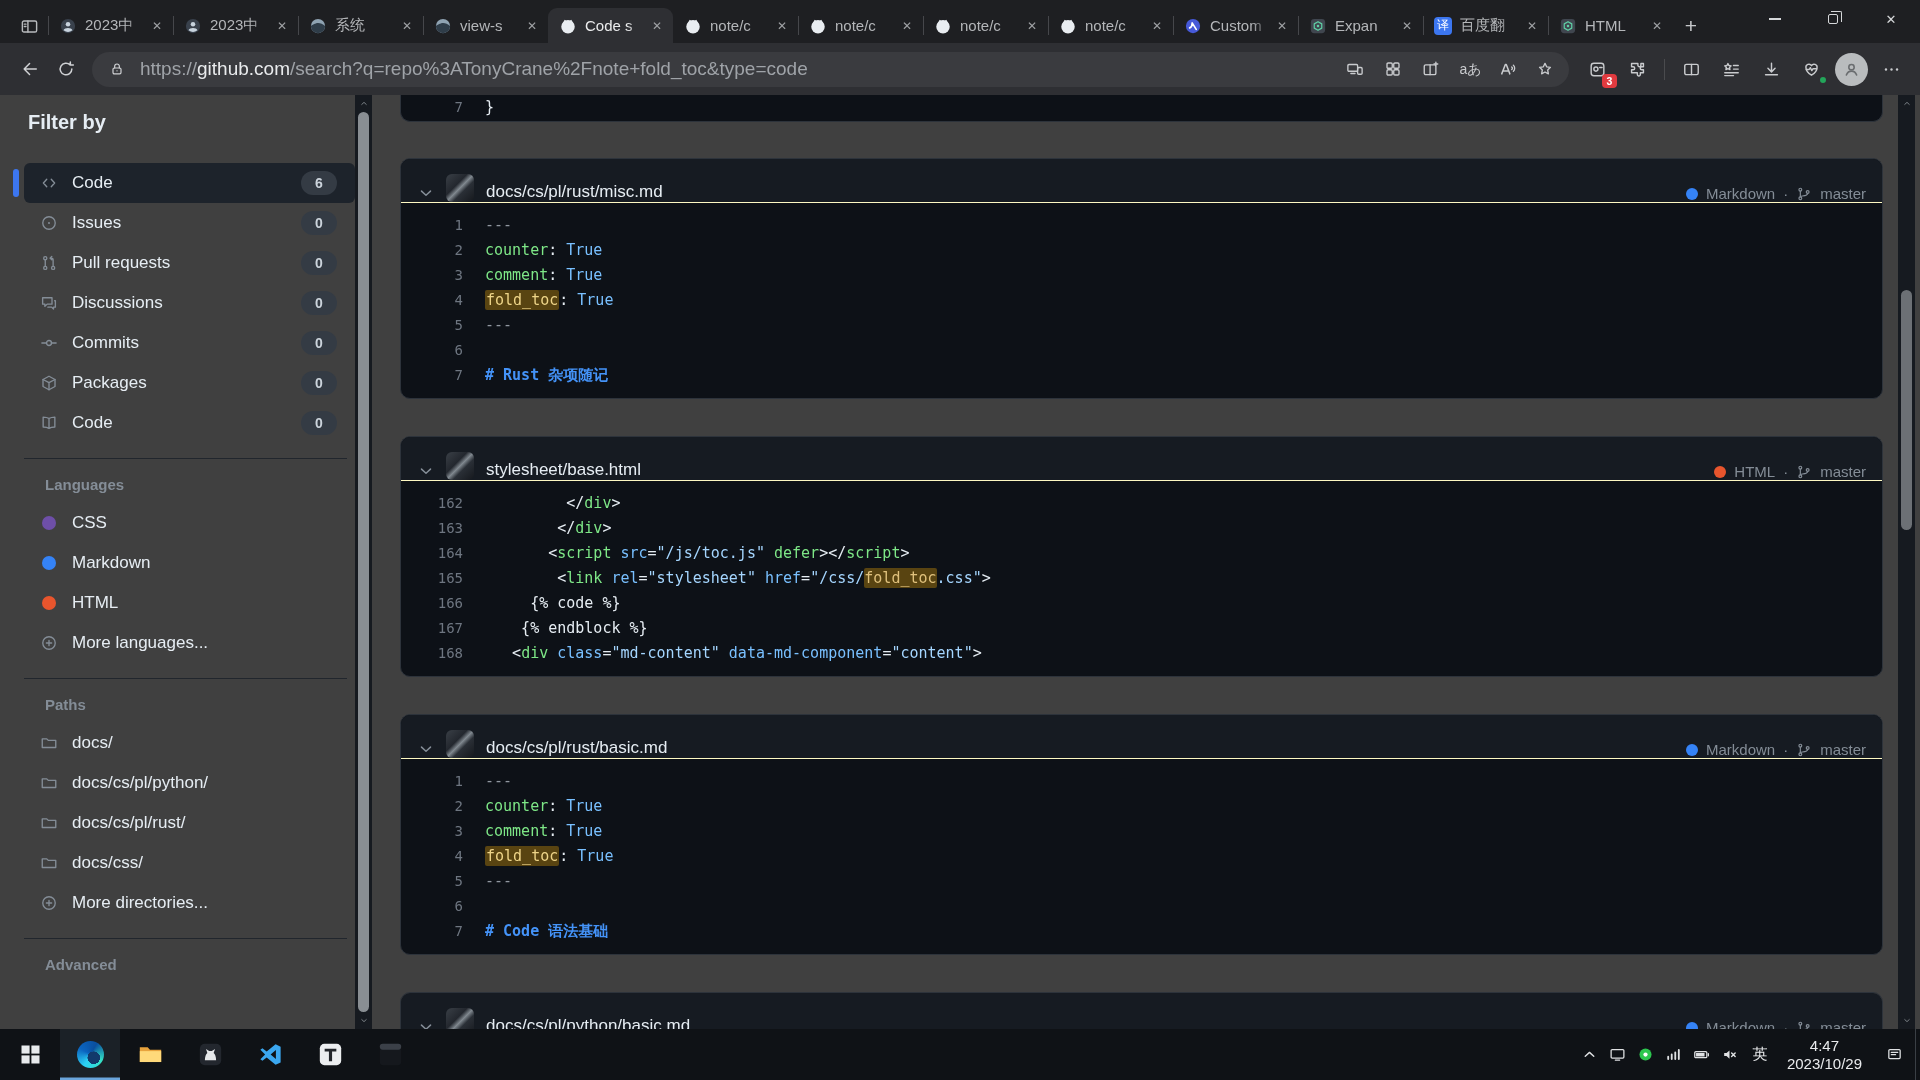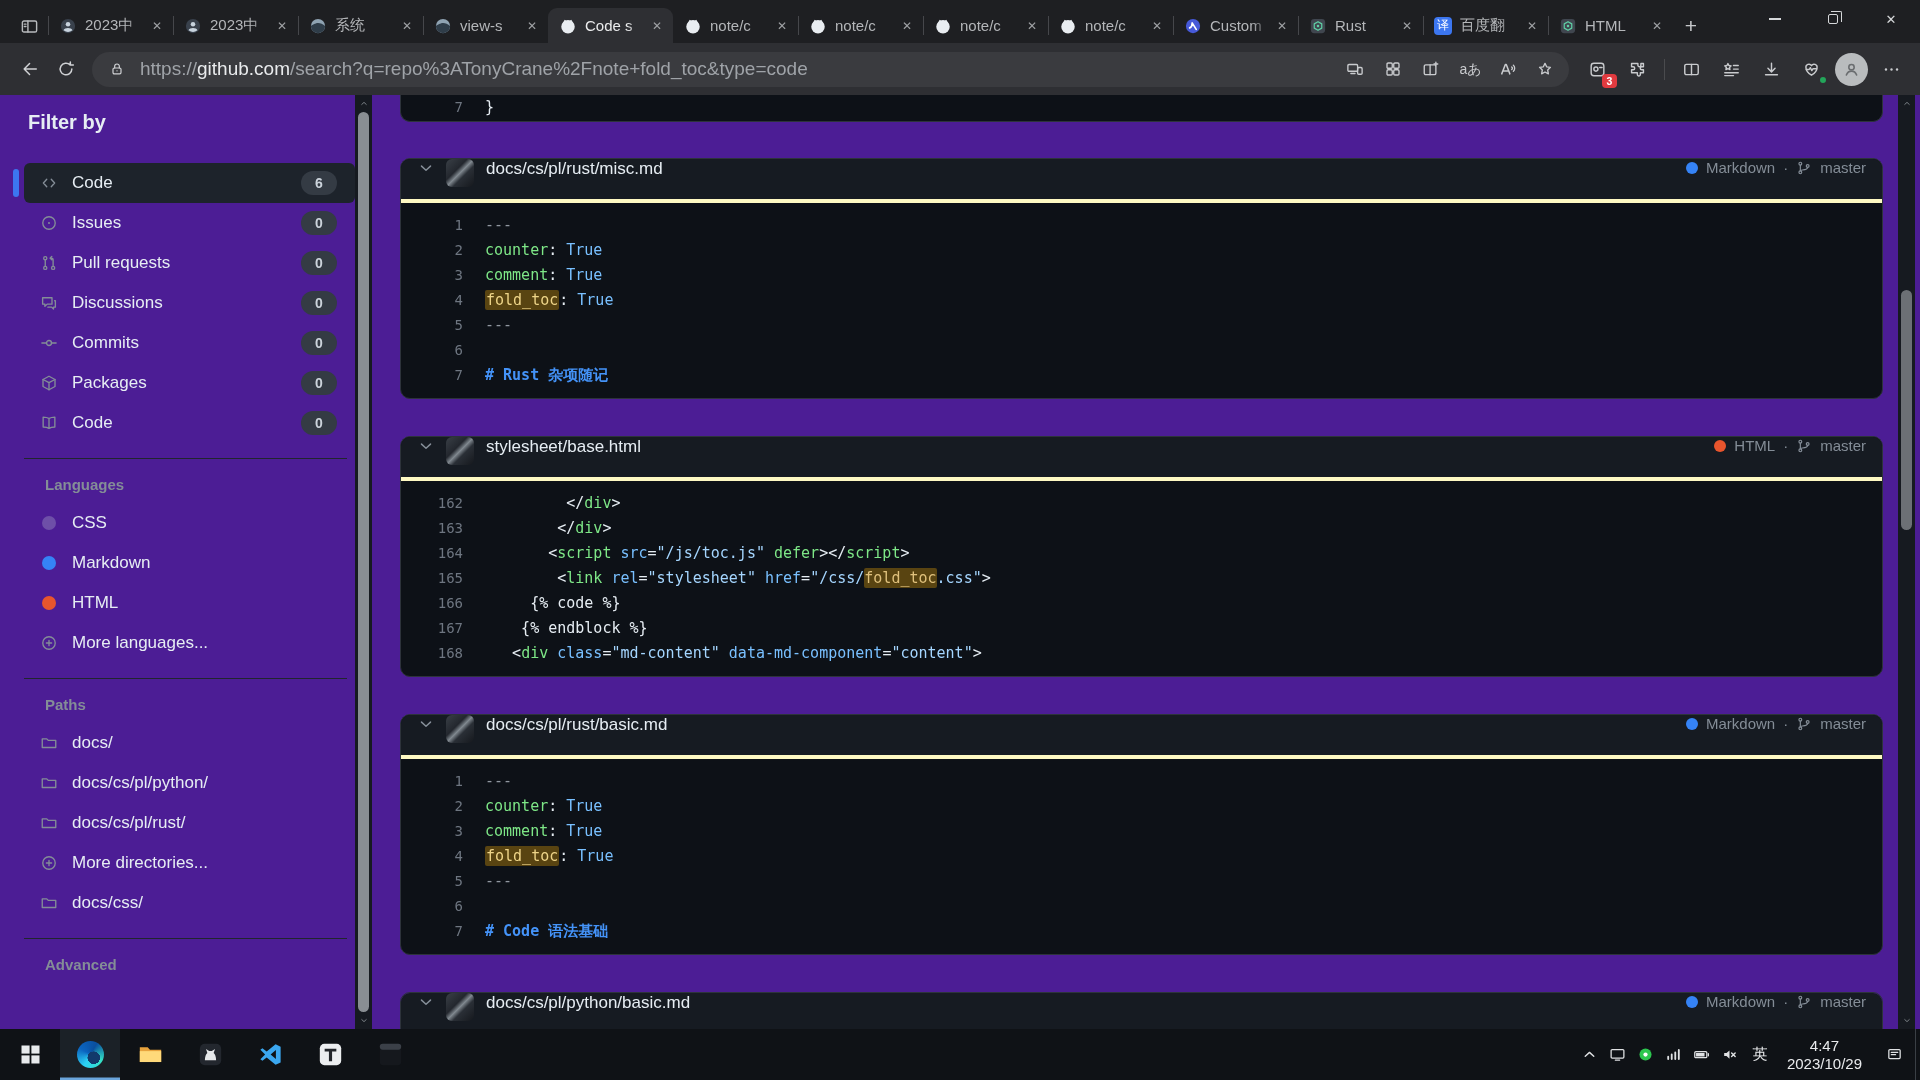--- a/index.html
+++ b/index.html
@@ -41,21 +41,21 @@
   .tbi{width:29px;height:29px;color:#c9cbce;padding:5.5px;position:relative;background:none;border:none;flex:none}
   .txt-ic{font-size:14px;color:#c9cbce;white-space:nowrap;display:block;line-height:18px}
   .chrome-tools{display:flex;align-items:center;gap:7px;padding-left:4px}
   .chrome-tools .tbi{width:33px;height:33px;padding:7px}
   .tb-sep{width:1px;height:21px;background:#4a4b4e;margin:0 3px}
   .badge{position:absolute;right:-3px;bottom:-2px;min-width:15px;height:14px;border-radius:4px;background:#e13a3f;
     color:#fff;font-size:10.5px;font-weight:700;display:flex;align-items:center;justify-content:center;padding:0 3px}
   .gdot{position:absolute;right:0;bottom:1px;width:10px;height:10px;border-radius:50%;background:#23a55a;border:2px solid #2e2f33}
   .avatar-btn{width:30px;height:30px;border-radius:50%;background:#b9bcbe;padding:5px;color:#6a6d70;border:none}
   
-  .page{height:934px;display:flex;overflow:hidden;background:#4c1d95}
+  .page{height:934px;display:flex;overflow:hidden;background:#404040}
   .sidebar{width:355px;flex:none;padding:16px 0 0 24px}
   .sb-head{font-size:20px;font-weight:700;color:#e6edf3;line-height:22px;margin:0 0 30px 4px}
   .filter-row,.sec-row{height:40px;display:flex;align-items:center;border-radius:6px;
     padding:0 18px 0 16px;position:relative;color:#e6edf3;font-size:17px;cursor:pointer}
   .filter-row.selected{background:#1d232b}
   .filter-row.selected::before{content:"";position:absolute;left:-11px;top:6px;width:6px;height:28px;
     border-radius:3px;background:#3c76f0}
   .sb-ic{width:18px;height:18px;margin-right:14px;color:#848d97;flex:none}
   .sb-label{flex:1;white-space:nowrap;overflow:hidden}
   .sb-badge{min-width:36px;height:24px;border-radius:12px;background:#343b44;color:#ccd4dc;font-size:14px;
@@ -66,21 +66,21 @@
   .side-scroll,.page-scroll{width:17px;flex:none;position:relative;background:#161a20}
   .scroll-arrow{position:absolute;left:0;width:17px;height:15px;color:#9aa0a6;padding:3px 3.5px}
   .scroll-arrow.up{top:1px}.scroll-arrow.down{bottom:1px}
   .side-scroll .thumb{position:absolute;left:3px;top:17px;bottom:17px;width:11px;border-radius:6px;background:#898e93}
   .page-scroll{margin-right:5px}
   .page-scroll .thumb{position:absolute;left:3px;top:195px;height:240px;width:11px;border-radius:6px;background:#6c7075}
   .results{flex:1;margin:0 15px 0 28px;min-width:0;overflow:hidden}
   .partial-card{height:27px;border:1px solid #2d333b;border-top:none;border-radius:0 0 10px 10px;
     margin-bottom:36px;overflow:hidden;background:#0d1117}
   .card{border:1px solid #2d333b;border-radius:10px;margin-bottom:37px;overflow:hidden;background:#0d1117}
-  .card-head{height:44px;background:#161b22;border-bottom:4px solid #fef9c3;display:flex;align-items:flex-start;padding:0 16px}
+  .card-head{height:44px;background:#161b22;border-bottom:1px solid #fef9c3;display:flex;align-items:flex-end;padding:0 16px}
   .chev{width:18px;height:18px;color:#848d97;margin-right:11px;flex:none;cursor:pointer}
   .repo-av{width:28px;height:28px;border-radius:6px;margin-right:12px;flex:none;
     background:linear-gradient(135deg,#3a4047 0%,#23272e 38%,#80888f 50%,#2a2f36 62%,#15181d 100%)}
   .fname{font-size:17px;font-weight:500;color:#e6edf3;cursor:pointer}
   .meta{margin-left:auto;display:flex;align-items:center;gap:8px;color:#848d97;font-size:15px}
   .lang-dot{width:12px;height:12px;border-radius:50%;flex:none}
   .bicon{width:16px;height:16px;color:#848d97;flex:none}
   .code-area{padding:10px 0}
   .line{display:flex;height:25px;line-height:25px;font-family:"DejaVu Sans Mono","Liberation Mono",monospace;font-size:15px}
   .ln{width:62px;text-align:right;color:#6e7681;flex:none;font-size:14px}
@@ -245,21 +245,21 @@
         <div class="tab">
           <span class="favicon">
             <svg viewBox="0 0 24 24" fill="none" stroke="currentColor" stroke-width="1.8" stroke-linecap="round" stroke-linejoin="round">
               <g stroke="none">
                 <rect x="2.5" y="2.5" width="19" height="19" rx="4.5" fill="#40464f"></rect>
               </g>
               <path d="M12 6.3l5 2.85v5.7L12 17.7l-5-2.85v-5.7z" stroke="#5fd0a5" stroke-width="1.6"></path>
               <circle cx="12" cy="12" r="1.7" fill="#5fd0a5" stroke="none"></circle>
             </svg>
           </span>
-          <span class="tab-title">Rust</span>
+          <span class="tab-title">Expan</span>
           <span class="tab-close">✕</span>
         </div>
         <div class="tab">
           <span class="favicon">
             <span class="baidu-fav">译</span>
           </span>
           <span class="tab-title">百度翻</span>
           <span class="tab-close">✕</span>
         </div>
         <div class="tab">
@@ -498,33 +498,33 @@
           <span class="sb-ic">
             <svg viewBox="0 0 24 24" fill="none" stroke="currentColor" stroke-width="1.8" stroke-linecap="round" stroke-linejoin="round">
               <path d="M3 6.5h6l2 2h10v9.5H3z"></path>
             </svg>
           </span>
           <span class="sb-label">docs/cs/pl/rust/</span>
         </div>
         <div class="sec-row">
           <span class="sb-ic">
             <svg viewBox="0 0 24 24" fill="none" stroke="currentColor" stroke-width="1.8" stroke-linecap="round" stroke-linejoin="round">
+              <path d="M3 6.5h6l2 2h10v9.5H3z"></path>
+            </svg>
+          </span>
+          <span class="sb-label">docs/css/</span>
+        </div>
+        <div class="sec-row">
+          <span class="sb-ic">
+            <svg viewBox="0 0 24 24" fill="none" stroke="currentColor" stroke-width="1.8" stroke-linecap="round" stroke-linejoin="round">
               <circle cx="12" cy="12" r="8.3"></circle>
               <path d="M12 8.5v7M8.5 12h7"></path>
             </svg>
           </span>
           <span class="sb-label">More directories...</span>
-        </div>
-        <div class="sec-row">
-          <span class="sb-ic">
-            <svg viewBox="0 0 24 24" fill="none" stroke="currentColor" stroke-width="1.8" stroke-linecap="round" stroke-linejoin="round">
-              <path d="M3 6.5h6l2 2h10v9.5H3z"></path>
-            </svg>
-          </span>
-          <span class="sb-label">docs/css/</span>
         </div>
         <div class="sb-div"></div>
         <div class="sec-title">Advanced</div>
       </div>
   </aside>
   <div class="side-scroll">
     <span class="scroll-arrow up">
         <svg viewBox="0 0 24 24" fill="none" stroke="currentColor" stroke-width="1.8" stroke-linecap="round" stroke-linejoin="round">
           <path d="M6 14.5 12 9l6 5.5" stroke-width="2"></path>
         </svg>

